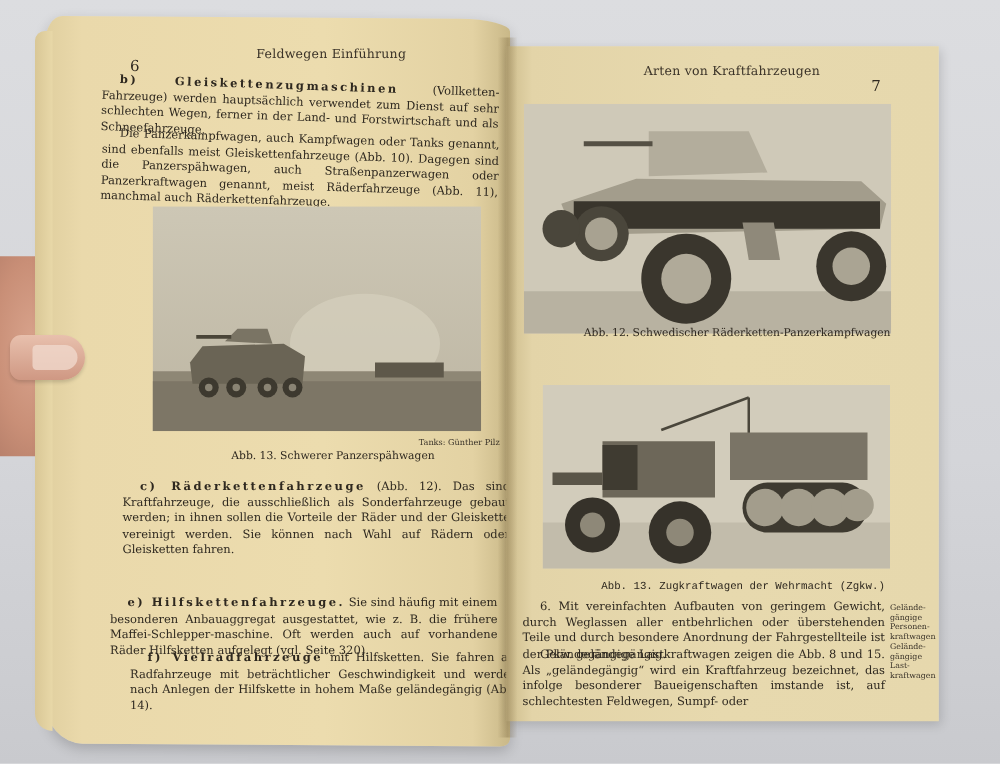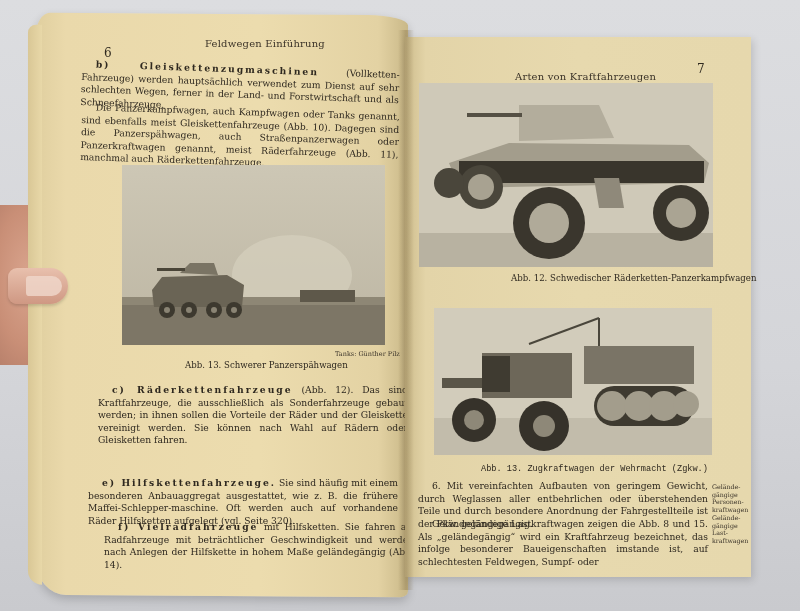--- a/index.html
+++ b/index.html
@@ -125,21 +125,21 @@
   <p class="para indent" style="left:88px;top:521px;width:310px;margin-left:16px;">
     <span class="spaced">f) Vielradfahrzeuge</span><span> mit Hilfsketten. Sie fahren als Radfahrzeuge mit beträchtlicher Geschwindigkeit und werden nach Anlegen der Hilfskette in hohem Maße geländegängig (Abb. 14).</span>
   </p>
 
   <div class="thumb"></div>
   <div class="thumbnail"></div>
 
   <div class="page-right"></div>
   <div class="gutter"></div>
 
-  <div class="running-head" style="left:515px;top:71px;text-align:center;">Arten von Kraftfahrzeugen</div>
+  <div class="running-head" style="left:515px;top:52px;text-align:center;">Arten von Kraftfahrzeugen</div>
   <div class="pageno" style="left:697px;top:62px;">7</div>
 
   <div class="photo" style="left:419px;top:83px;width:294px;height:184px;">
     <svg width="294" height="184" viewBox="0 0 294 184">
       <rect width="294" height="184" fill="#cfc9b8"></rect>
       <rect y="150" width="294" height="34" fill="#b8b2a1"></rect>
 
       <polygon points="30,80 90,60 270,62 290,80 285,100 40,105" fill="#a39d8c"></polygon>
       <rect x="40" y="78" width="245" height="22" fill="#39352c"></rect>
 
@@ -149,21 +149,21 @@
       <circle cx="62" cy="104" r="22" fill="#4a463b"></circle>
         <circle cx="62" cy="104" r="13" fill="#a8a291"></circle>
       <circle cx="130" cy="140" r="36" fill="#3a362d"></circle>
         <circle cx="130" cy="140" r="20" fill="#b0aa99"></circle>
       <circle cx="262" cy="130" r="28" fill="#3a362d"></circle>
         <circle cx="262" cy="130" r="15" fill="#aaa493"></circle>
       <circle cx="30" cy="100" r="15" fill="#4a463b"></circle>
       <polygon points="175,95 200,95 205,125 180,125" fill="#8f897a"></polygon>
     </svg>
   </div>
-  <div class="caption" style="left:467px;top:273px;margin-left:44px;">Abb. 12. Schwedischer Räderketten-Panzerkampfwagen</div>
+  <div class="caption" style="left:467px;top:262px;">Abb. 12. Schwedischer Räderketten-Panzerkampfwagen</div>
 
   <div class="photo" style="left:434px;top:308px;width:278px;height:147px;">
     <svg width="278" height="147" viewBox="0 0 278 147">
       <rect width="278" height="147" fill="#d2ccbb"></rect>
       <rect y="110" width="278" height="37" fill="#c2bcab"></rect>
 
       <line x1="95" y1="36" x2="165" y2="10" stroke="#4a463b" stroke-width="2"></line>
       <line x1="165" y1="10" x2="165" y2="40" stroke="#4a463b" stroke-width="2"></line>
 
       <rect x="150" y="38" width="110" height="38" fill="#7a7466"></rect>

